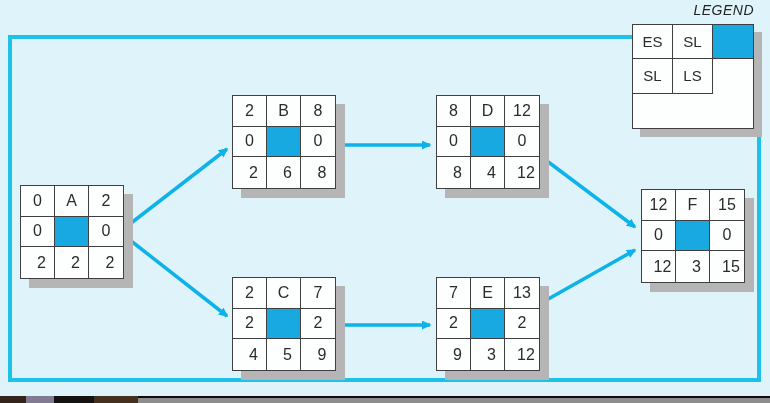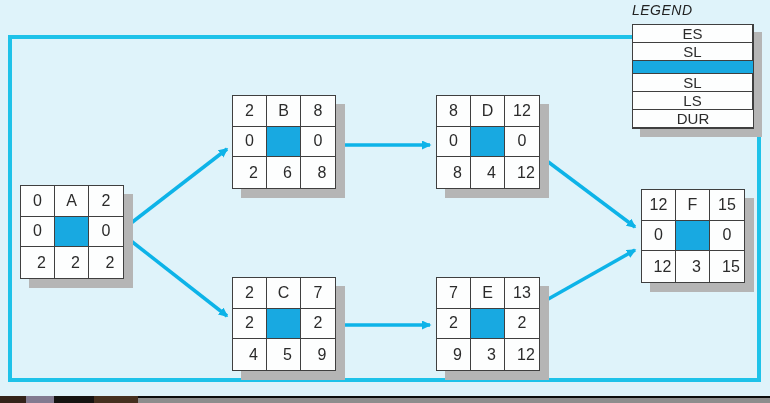--- a/index.html
+++ b/index.html
@@ -31,28 +31,28 @@
   .cell.blue{background:#18a9e1;}
   .node-a{left:20px;top:185px;}
   .node-b{left:232px;top:95px;}
   .node-c{left:232px;top:277px;}
   .node-d{left:436px;top:95px;}
   .node-e{left:436px;top:277px;}
   .node-f{left:641px;top:189px;}
   
   .legend-title{
     position:absolute;left:632px;top:2px;width:122px;z-index:3;
-    text-align:left;font-style:italic;font-size:14px;color:#222;
+    text-align:right;font-style:italic;font-size:14px;color:#222;
     letter-spacing:.5px;
   }
   .legend-box{
     position:absolute;left:632px;top:24px;width:122px;height:105px;z-index:3;
     background:#fdfefe;border:1.5px solid #3f3f3f;box-sizing:border-box;
     box-shadow:8px 8px 0 #b5b5b5;
-    display:grid;grid-template-columns:repeat(1,1fr);grid-template-rows:repeat(3,1fr);
+    display:grid;grid-template-columns:repeat(3,1fr);grid-template-rows:repeat(3,1fr);
   }
   .legend-box .cell{font-size:15px;}
   
   .footer-strip{position:absolute;left:0;top:396px;width:770px;height:7px;background:#8d8d8d;z-index:4;}
   .footer-strip .topline{position:absolute;left:0;top:0;width:770px;height:2px;background:#0d0d0d;}
   .footer-strip .frag{position:absolute;top:0;height:7px;}
   .frag1{left:0;width:26px;background:#33231a;}
   .frag2{left:26px;width:28px;background:#827a90;}
   .frag3{left:54px;width:40px;background:#151311;}
   .frag4{left:94px;width:44px;background:#45301f;}
@@ -152,21 +152,20 @@
     <div class="cell">15</div>
   </div>
 
   <div class="legend-title">LEGEND</div>
   <div class="legend-box">
     <div class="cell">ES</div>
     <div class="cell">SL</div>
     <div class="cell blue"></div>
     <div class="cell">SL</div>
     <div class="cell">LS</div>
-    <div class="cell">DUR</div>
   </div>
 
   <div class="footer-strip">
     <div class="topline"></div>
     <div class="frag frag1"></div>
     <div class="frag frag2"></div>
     <div class="frag frag3"></div>
     <div class="frag frag4"></div>
   </div>
 

